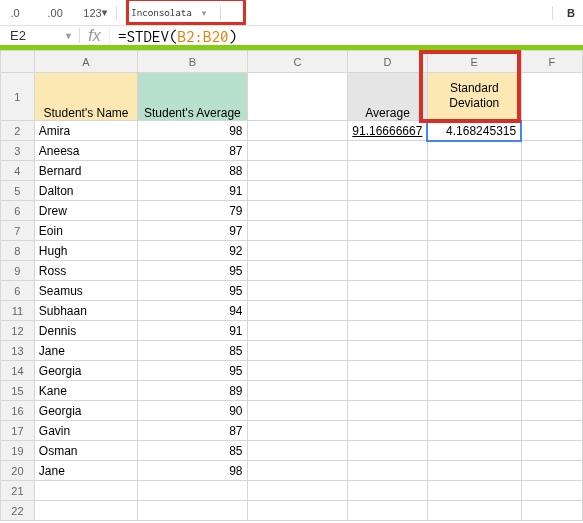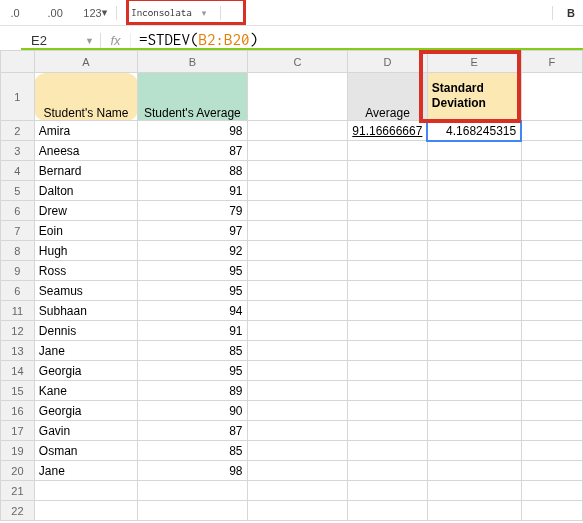--- a/index.html
+++ b/index.html
@@ -3,42 +3,42 @@
 <meta charset="utf-8">
 <style>
   * { box-sizing: border-box; margin: 0; padding: 0; }
   body { font-family: Arial, sans-serif; font-size: 12px; background: #fff; width: 583px; height: 523px; overflow: hidden; position: relative; }
   
   .toolbar-top { height: 26px; display: flex; align-items: center; padding: 0 8px; border-bottom: 1px solid #e0e0e0; color: #666; font-size: 11px; gap: 10px; }
   .toolbar-top .sep { width: 1px; height: 14px; background: #ddd; margin: 0 4px; }
   .toolbar-top .tbicon { width: 14px; height: 14px; display: flex; align-items: center; justify-content: center; color: #555; }
   .toolbar-top .fontname { font-family: 'Inconsolata', monospace; color: #333; }
   
-  .formula-row { height: 24px; display: flex; align-items: flex-end; border-bottom: 2px solid #84cc16; margin-left: 21px; }
+  .formula-row { height: 24px; display: flex; align-items: center; border-bottom: 5px solid #84cc16; }
   .name-box { width: 80px; border-right: 1px solid #ddd; display: flex; align-items: center; justify-content: space-between; padding: 0 6px 0 10px; font-size: 13px; color: #333; }
   .name-box .dd { color: #999; font-size: 9px; }
-  .fx-lbl { width: 30px; display: flex; align-items: center; justify-content: center; color: #999; font-style: italic; font-size: 13px; border-right: 1px solid #eee; }
+  .fx-lbl { width: 30px; display: flex; align-items: center; justify-content: center; color: #999; font-style: italic; font-size: 16px; border-right: 1px solid #eee; }
   .formula-input { flex: 1; display: flex; align-items: center; padding: 0 8px; font-size: 17px; font-family: 'Inconsolata', monospace; position: relative; }
   .formula-text { position: relative; z-index: 2; }
   .f-black { color: #000; }
   .f-orange { color: #e67c00; }
   .formula-highlight-box { position: absolute; left: 126px; top: -2px; width: 120px; height: 27px; border: 3px solid #d93025; z-index: 1; }
   
   .grid-wrap { position: relative; }
   .grid { border-collapse: collapse; table-layout: fixed; }
   .grid th, .grid td { border: 1px solid #d6d6d6; height: 20px; font-size: 12px; }
   .grid .colhdr th { background: #f1f1f1; color: #666; font-weight: normal; height: 22px; text-align: center; font-size: 11px; }
   .grid .rowhdr { background: #f1f1f1; color: #666; text-align: center; width: 34px; font-size: 11px; }
   .grid td { padding: 0 4px; }
   .grid .tall { height: 48px; }
   
-  .hdr-cell-A { background: #fce8b2; text-align: center; vertical-align: bottom; padding-bottom: 3px; border-radius: 12px; }
+  .hdr-cell-A { background: #fce8b2; text-align: center; vertical-align: bottom; padding-bottom: 3px; }
   .hdr-cell-B { background: #b7e1cd; text-align: center; vertical-align: bottom; padding-bottom: 3px; }
   .hdr-cell-D { background: #e5e5e5; text-align: center; vertical-align: bottom; padding-bottom: 3px; }
-  .hdr-cell-E { background: #fce8b2; text-align: left; vertical-align: middle; line-height: 1.3; padding: 2px 3px; font-weight: bold; }
+  .hdr-cell-E { background: #fce8b2; text-align: center; vertical-align: middle; line-height: 1.3; padding: 2px 3px; }
   
   .name-cell { text-align: left; }
   .num-cell { text-align: right; }
   .avg-cell { text-align: right; text-decoration: underline; }
   
   .cell-E2 { text-align: right; position: relative; }
   .red-box-E { position: absolute; border: 4px solid #d93025; width: 102px; height: 73px; left: 419px; top: 0px; z-index: 5; pointer-events: none; }
   .blue-sel { border: 2px solid #4285f4 !important; }
 </style>
 </head>

